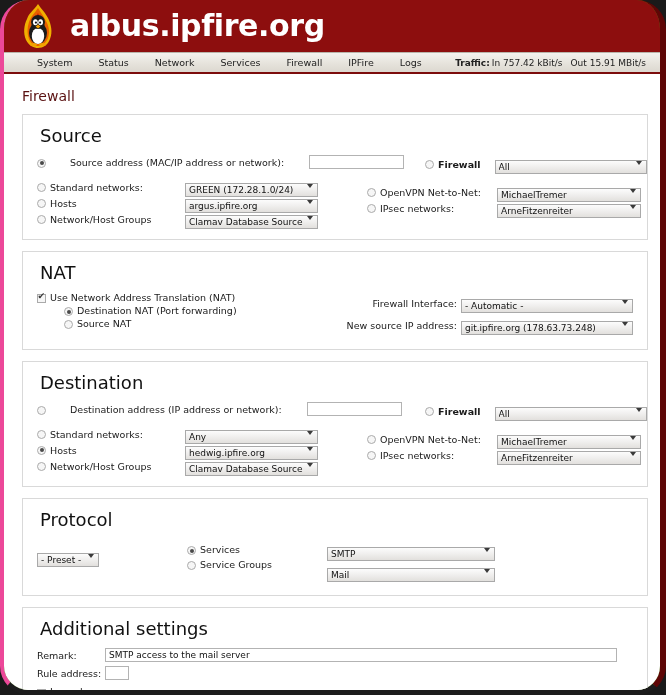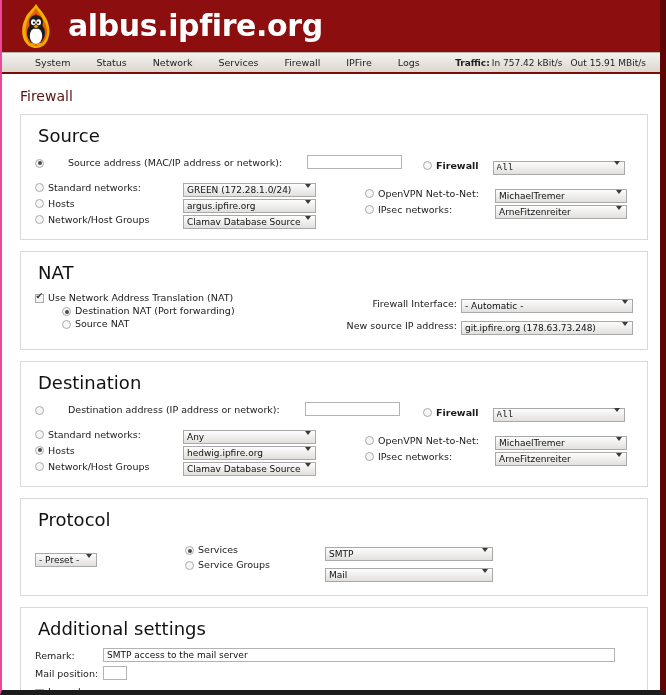--- a/index.html
+++ b/index.html
@@ -8,24 +8,25 @@
     width: 666px; height: 695px;
     overflow: hidden;
     font-family: "DejaVu Sans", "Liberation Sans", sans-serif;
   }
   body { background: #1a1a1a; }
 
   .page {
     width: 666px; height: 695px;
     position: relative;
     background: #4d7c0f;
-    border-left: 2px solid #ec4899;
+    border-left: 4px solid #ec4899;
     border-right: 6px solid #5e0606;
     border-bottom: 5px solid #1c1c1c;
     overflow: hidden;
+    border-radius: 29px;
   }
 
   
   .header {
     height: 52px;
     background: #8d0e0e;
     display: flex; align-items: center;
     padding-left: 12px;
     position: relative;
   }
@@ -186,25 +187,25 @@
 
   .addr-row { display: flex; align-items: center; margin-bottom: 11px; gap: 20px; }
   .addr-row .txt { width: 95px; margin-left: 5px; }
 
   .opt-row { display: flex; align-items: center; margin-bottom: 2px; height: 14px; }
   .opt-row .lbl { width: 148px; }
   .opt-row .selwrap .sel { width: 133px; }
 
   .fw-row { display: flex; align-items: center; justify-content: flex-start; margin-bottom: 11px; padding-left: 58px; }
   .fw-row .lbl { margin-right: 14px; }
-  .fw-row .selwrap .sel { width: 132px; font-family: Liberation Mono, monospace; }
+  .fw-row .selwrap .sel { width: 152px; }
 
   .vpn-row { display: flex; align-items: center; margin-bottom: 2px; height: 14px; }
   .vpn-row .lbl { width: 130px; }
-  .vpn-row .selwrap .sel { width: 132px; }
+  .vpn-row .selwrap .sel { width: 144px; }
 
   
   .nat-left { width: 340px; }
   .nat-sub { padding-left: 27px; margin-top: 1px; }
   .nat-sub .row { height: 13px; }
   .nat-right { flex: 1; padding-top: 2px; }
   .nat-right .nrow { display: flex; align-items: center; justify-content: flex-end; margin-bottom: 3px; }
   .nat-right .nrow .lbl { margin-right: 4px; }
   .nat-right .nrow .selwrap .sel { width: 172px; }
 
@@ -467,21 +468,21 @@
         </div>
       </div>
 
       <div class="card">
         <div class="card-title">Additional settings</div>
         <div class="add-row">
           <span class="lbl">Remark:</span>
           <input type="text" class="txt remark-input" value="SMTP access to the mail server" style="">
         </div>
         <div class="add-row">
-          <span class="lbl">Mail position:</span>
+          <span class="lbl">Rule address:</span>
           <input type="text" class="txt pos-input" value="" style="">
         </div>
         <div class="chk-row">
           <input type="checkbox" style="">
           <span class="lbl">Log rule</span>
         </div>
         <div class="chk-row">
           <input type="checkbox" style="">
           <span class="lbl">Use argus constraints</span>
         </div>

